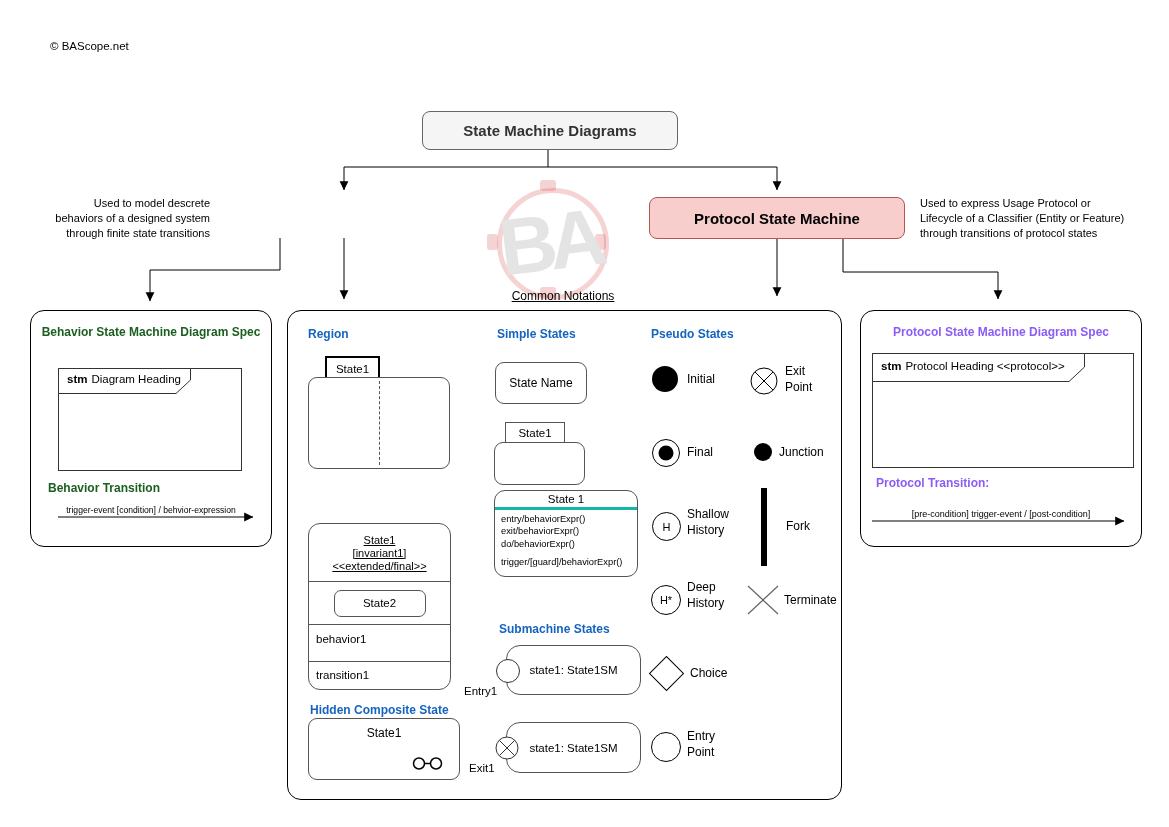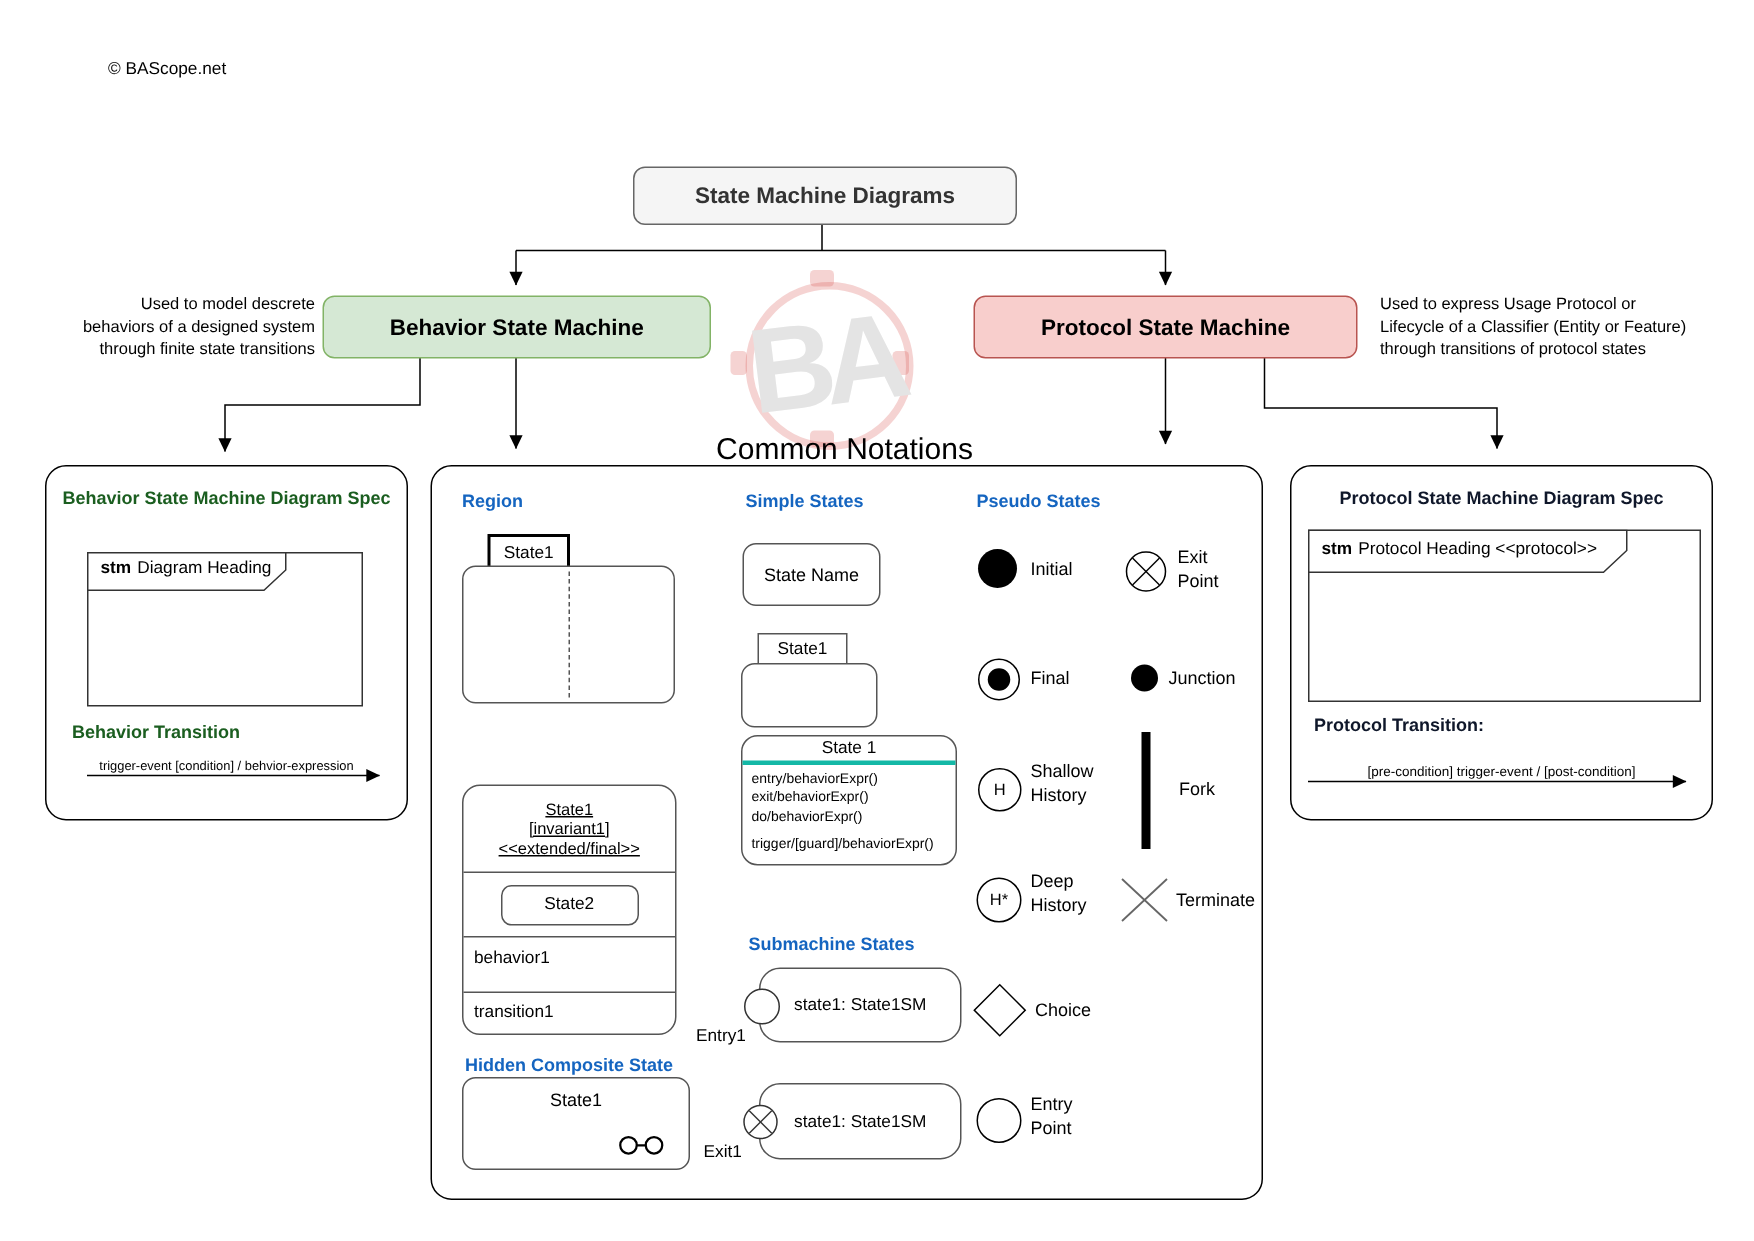--- a/index.html
+++ b/index.html
@@ -15,36 +15,36 @@
   .root-box{left:422px;top:111px;width:254px;height:37px;background:#f5f5f5;border:1.5px solid #666;
             border-radius:8px;display:flex;align-items:center;justify-content:center;
             font-size:15px;font-weight:bold;color:#333;}
   .branch-box{height:40px;display:flex;align-items:center;justify-content:center;
               font-size:15px;font-weight:bold;border-radius:8px;}
   .behavior-box{left:215px;top:197px;width:257px;background:#d5e8d4;border:1px solid #82b366;}
   .protocol-box{left:649px;top:197px;width:254px;background:#f8cecc;border:1px solid #b85450;}
   .desc{font-size:11px;line-height:1.35;}
   .desc-left{left:28px;top:196px;width:182px;text-align:right;}
   .desc-right{left:920px;top:196px;width:240px;text-align:left;}
-  .common-notations{left:563px;top:289px;transform:translateX(-50%);font-size:20px;white-space:nowrap;}
+  .common-notations{left:563px;top:289px;transform:translateX(-50%);font-size:12px;white-space:nowrap;text-decoration:underline;}
 
   
   .wm-ring{left:497px;top:188px;width:102px;height:102px;border:5px solid rgba(214,80,74,0.25);border-radius:50%;}
   .wm-nub{width:16px;height:11px;background:rgba(214,80,74,0.25);border-radius:3px;}
   .wm-text{left:549px;top:243px;transform:translate(-50%,-50%) rotate(-7deg);font-size:80px;font-weight:bold;
            color:#e4e4e4;letter-spacing:-8px;line-height:1;}
 
   
   .panel{border:1px solid #000;border-radius:14px;background:transparent;}
   .panel-left{left:30px;top:310px;width:240px;height:235px;}
   .panel-mid{left:287px;top:310px;width:553px;height:488px;}
   .panel-right{left:860px;top:310px;width:280px;height:235px;}
   .panel-title{width:100%;text-align:center;font-size:12px;font-weight:bold;top:14px;}
   .green-text{color:#1b5e20;}
-  .red-text{color:#0f172a;}
+  .red-text{color:#8b5cf6;}
   .blue-heading{font-size:12px;font-weight:bold;color:#1565c0;white-space:nowrap;}
 
   .stm-box{border:1px solid #333;background:#fff;}
   .stm-tab-text{font-size:11.5px;white-space:nowrap;}
   .stm-kw{font-weight:bold;margin-right:4px;}
   .transition-title{font-size:12px;font-weight:bold;white-space:nowrap;}
   .transition-label{font-size:8.6px;text-align:center;white-space:nowrap;}
 
   
   .state-rounded{border:1px solid #555;border-radius:9px;background:#fff;}
@@ -98,32 +98,29 @@
     <path d="M344,167 V190" stroke="#000" stroke-width="1" fill="none" marker-end="url(#arrow)"></path>
     <path d="M777,167 V190" stroke="#000" stroke-width="1" fill="none" marker-end="url(#arrow)"></path>
     <path d="M280,238 V270 H150 V301" stroke="#000" stroke-width="1" fill="none" marker-end="url(#arrow)"></path>
     <path d="M344,238 V299" stroke="#000" stroke-width="1" fill="none" marker-end="url(#arrow)"></path>
     <path d="M777,238 V296" stroke="#000" stroke-width="1" fill="none" marker-end="url(#arrow)"></path>
     <path d="M843,238 V272 H998 V299" stroke="#000" stroke-width="1" fill="none" marker-end="url(#arrow)"></path>
     <path d="M58,517 H253" stroke="#000" stroke-width="1" fill="none" marker-end="url(#arrow)"></path>
     <path d="M872,521 H1124" stroke="#000" stroke-width="1" fill="none" marker-end="url(#arrow)"></path>
   </svg>
 
-  <div class="abs copyright" style="z-index:2;margin-left:22px;">© BAScope.net</div>
+  <div class="abs copyright" style="z-index:2;">© BAScope.net</div>
 
   <div class="abs root-box" style="z-index:2;">
     <span>State Machine Diagrams</span>
   </div>
 
   <div class="abs desc desc-left multiline" style="z-index:2;">Used to model descrete
 behaviors of a designed system
 through finite state transitions</div>
-  <div class="abs branch-box behavior-box" style="z-index:2;">
-    <span>Behavior State Machine</span>
-  </div>
 
   <div class="abs branch-box protocol-box" style="z-index:2;justify-content:center;">
     <span>Protocol State Machine</span>
   </div>
   <div class="abs desc desc-right multiline" style="z-index:2;">Used to express Usage Protocol or
 Lifecycle of a Classifier (Entity or Feature)
 through transitions of protocol states</div>
 
   <div class="abs common-notations" style="z-index:2;">Common Notations</div>
 

